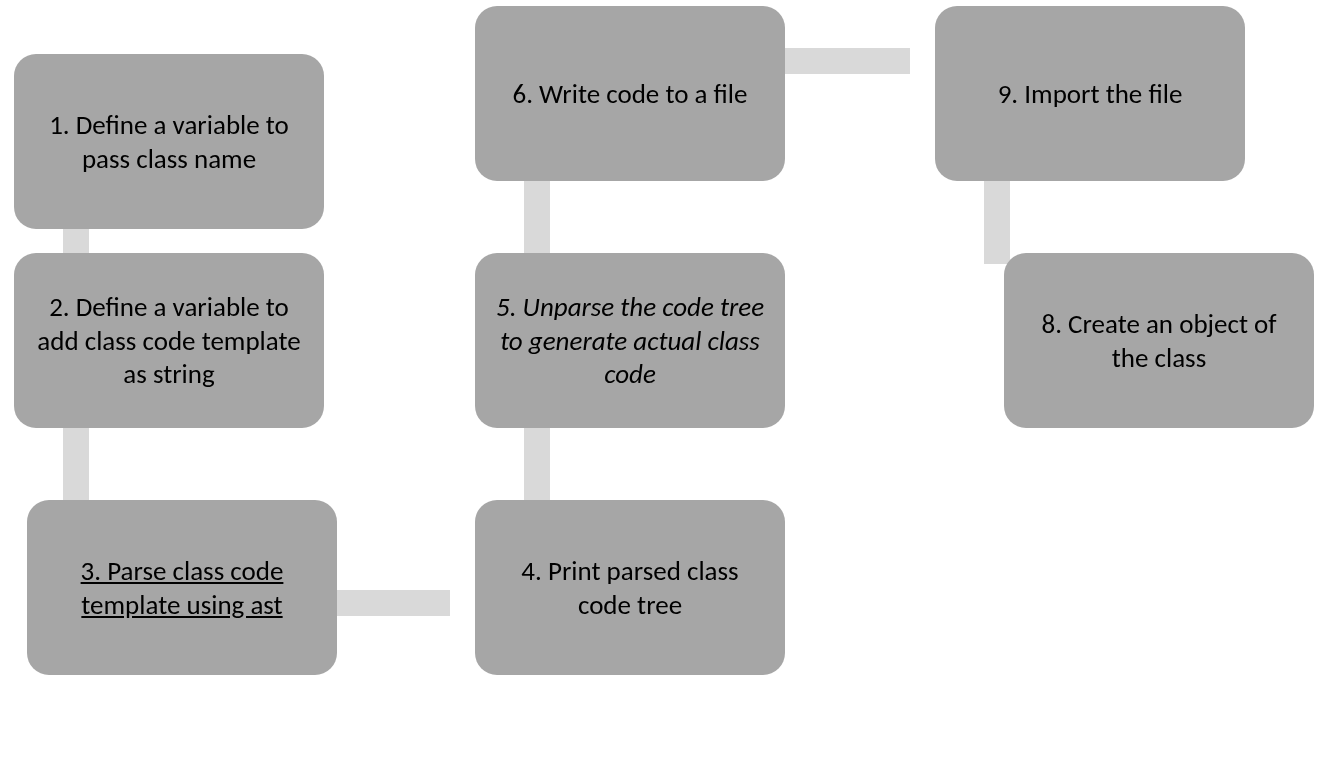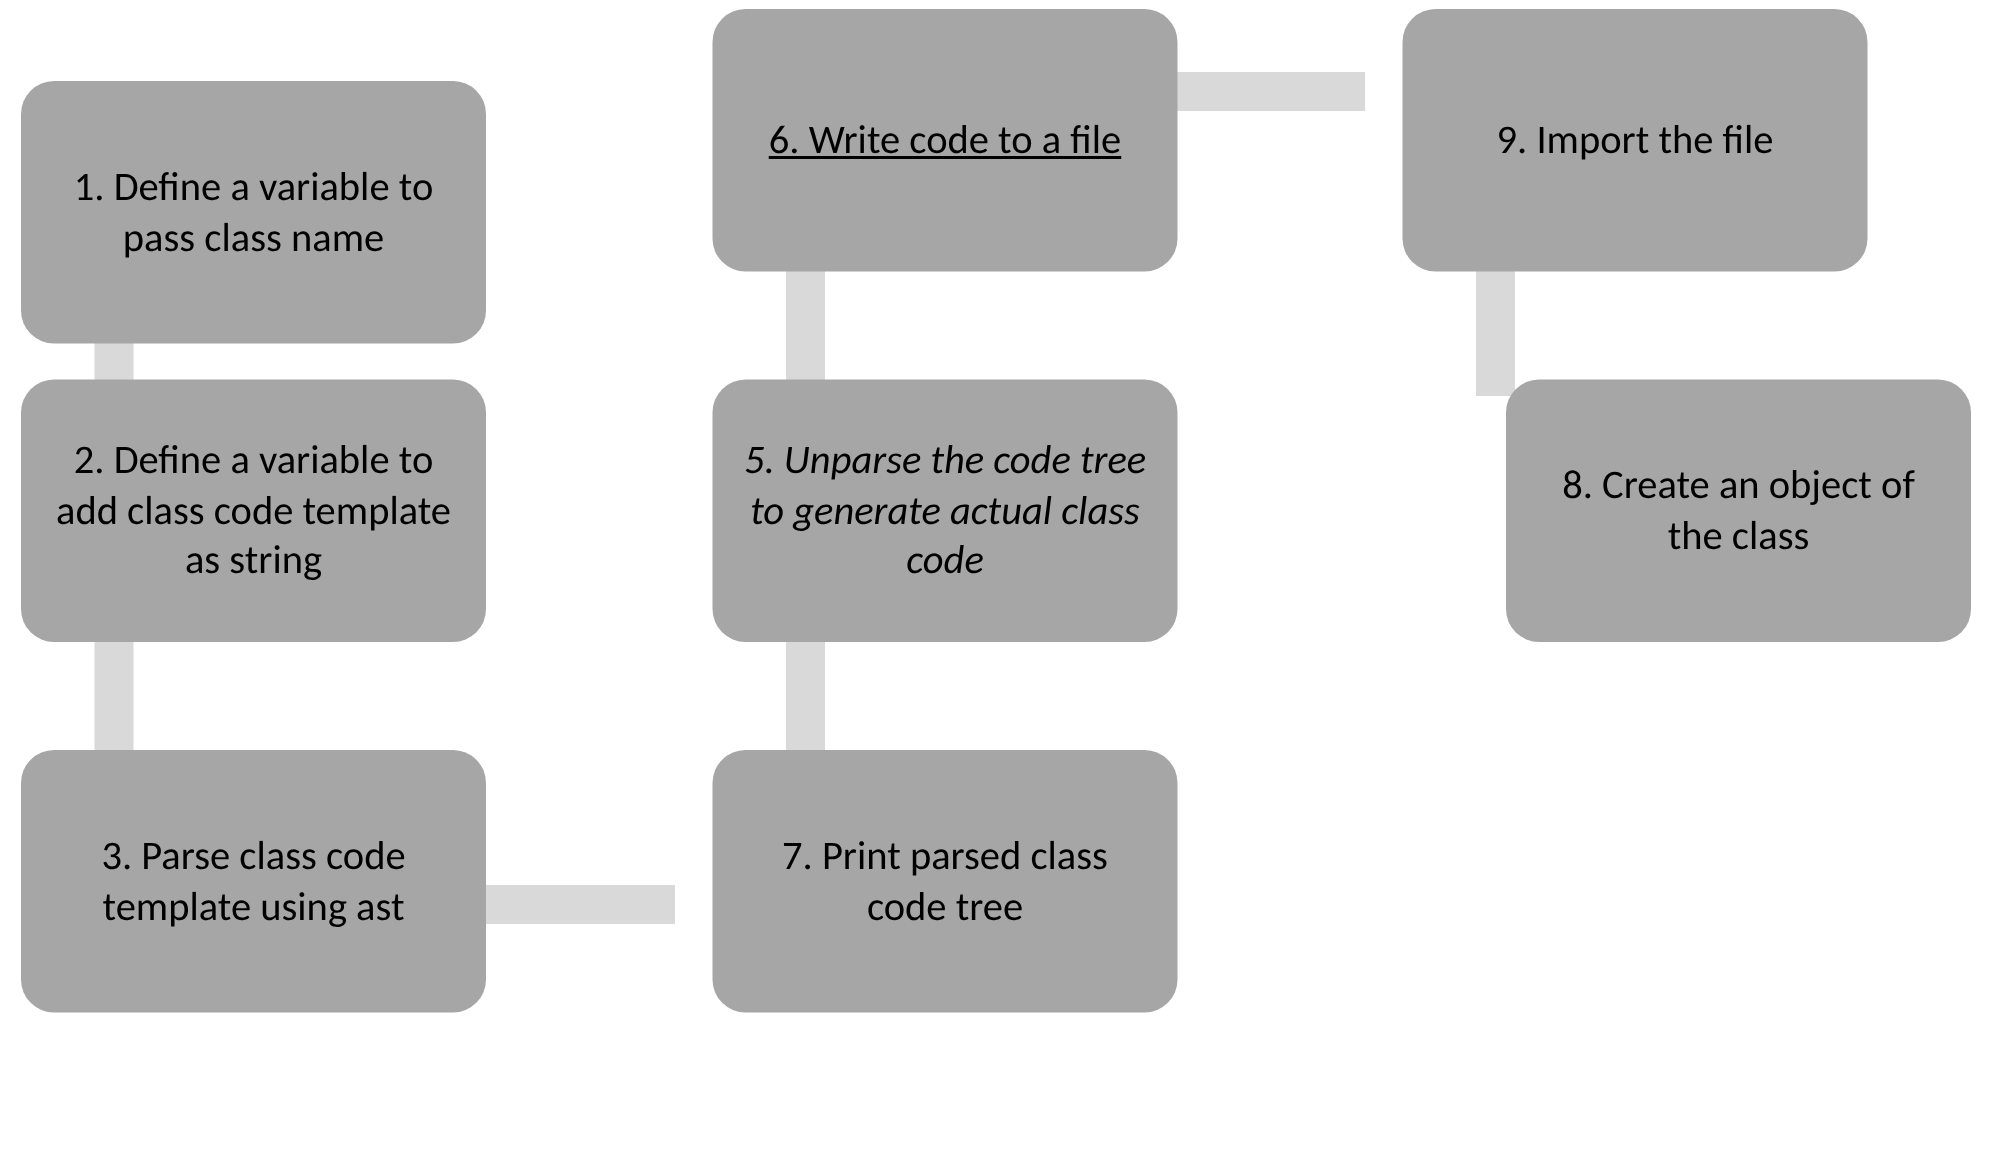--- a/index.html
+++ b/index.html
@@ -49,30 +49,30 @@
 <div class="connector" style="left:780px; top:48px; width:130px; height:26px;"></div>
 
 <div class="connector" style="left:984px; top:178px; width:26px; height:86px;"></div>
 
 <div class="box" style="left:14px; top:6px;margin-top:48px;">
   <span>1. Define a variable to pass class name</span>
 </div>
 <div class="box" style="left:14px; top:253px;">
   <span>2. Define a variable to add class code template as string</span>
 </div>
-<div class="box" style="left:14px; top:500px;">
+<div class="box" style="left:27px; top:500px;text-decoration:underline;">
   <span>3. Parse class code template using ast</span>
 </div>
 <div class="box" style="left:475px; top:500px;">
-  <span>7. Print parsed class code tree</span>
+  <span>4. Print parsed class code tree</span>
 </div>
 <div class="box" style="left:475px; top:253px;font-style:italic;">
   <span>5. Unparse the code tree to generate actual class code</span>
 </div>
-<div class="box" style="left:475px; top:6px;text-decoration:underline;">
+<div class="box" style="left:475px; top:6px;">
   <span>6. Write code to a file</span>
 </div>
 <div class="box" style="left:935px; top:6px;">
   <span>9. Import the file</span>
 </div>
 <div class="box" style="left:960px; top:253px;margin-left:44px;">
   <span>8. Create an object of the class</span>
 </div>
 
 </body></html>

